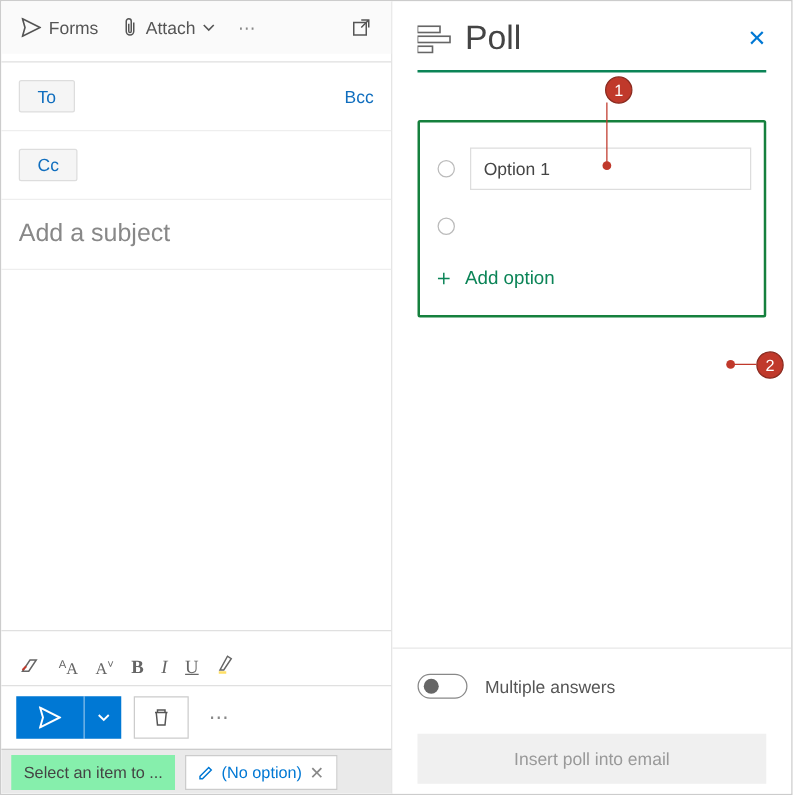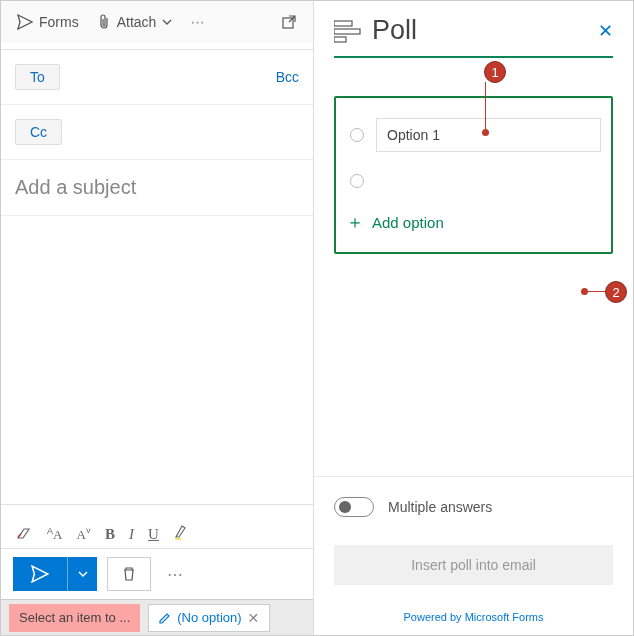--- a/index.html
+++ b/index.html
@@ -36,21 +36,21 @@
   .send-split { display: flex; height: 34px; }
   .send-main { background: #0078d4; width: 54px; display: flex; align-items: center; justify-content: center; cursor: pointer; }
   .send-arrow { background: #0078d4; width: 30px; border-left: 1px solid rgba(255,255,255,0.4); display: flex; align-items: center; justify-content: center; cursor: pointer; }
   .discard-btn { width: 44px; height: 34px; border: 1px solid #ccc; background: #fff; display: flex; align-items: center; justify-content: center; cursor: pointer; }
 
   
   .tab-strip { height: 36px; background: #eaeaea; display: flex; align-items: center; gap: 8px; padding: 0 8px; border-top: 1px solid #ccc; }
   .tab { height: 28px; background: #fff; border: 1px solid #ccc; display: flex; align-items: center; padding: 0 10px; font-size: 13px; color: #444; gap: 6px; }
   .tab.active { color: #0078d4; }
   .tab-close { color: #888; cursor: pointer; font-size: 14px; }
-  .tab.select { background: #fca5a5; border: none; justify-content: center; }
+  .tab.select { background: #86efac; border: none; justify-content: center; }
 
   
   .poll-header { display: flex; align-items: center; padding: 14px 20px 10px 20px; }
   .poll-title { font-size: 27px; color: #444; font-weight: 400; }
   .poll-close { margin-left: auto; color: #0078d4; font-size: 18px; cursor: pointer; font-weight: 300; }
   .poll-divider { height: 2px; background: #0b8457; margin: 0 20px; }
 
   .poll-content { padding: 14px 20px 0 20px; flex: 1; position: relative; }
   .question-box { width: 100%; border: 2px solid #e01b1b; border-radius: 2px; }
   .question-inner { border: 1px solid #ccc; }
@@ -211,21 +211,20 @@
 
     <div class="multi-row">
       <div class="toggle">
         <div class="toggle-knob"></div>
       </div>
       <span class="multi-label">Multiple answers</span>
     </div>
 
     <div class="insert-btn">Insert poll into email</div>
 
-    <div class="powered">Powered by Microsoft Forms</div>
   </div>
 </div>
 
 <div class="callout-badge" style="top:60px; left:483px;">1</div>
 <div class="callout-line" style="top:81px; left:484px; width:1px; height:50px;"></div>
 <div class="callout-dot" style="top:128px; left:481px;"></div>
 
 <div class="callout-badge" style="top:280px; left:604px;">2</div>
 <div class="callout-line" style="top:290px; left:586px; width:18px; height:1px;"></div>
 <div class="callout-dot" style="top:287px; left:580px;"></div>

